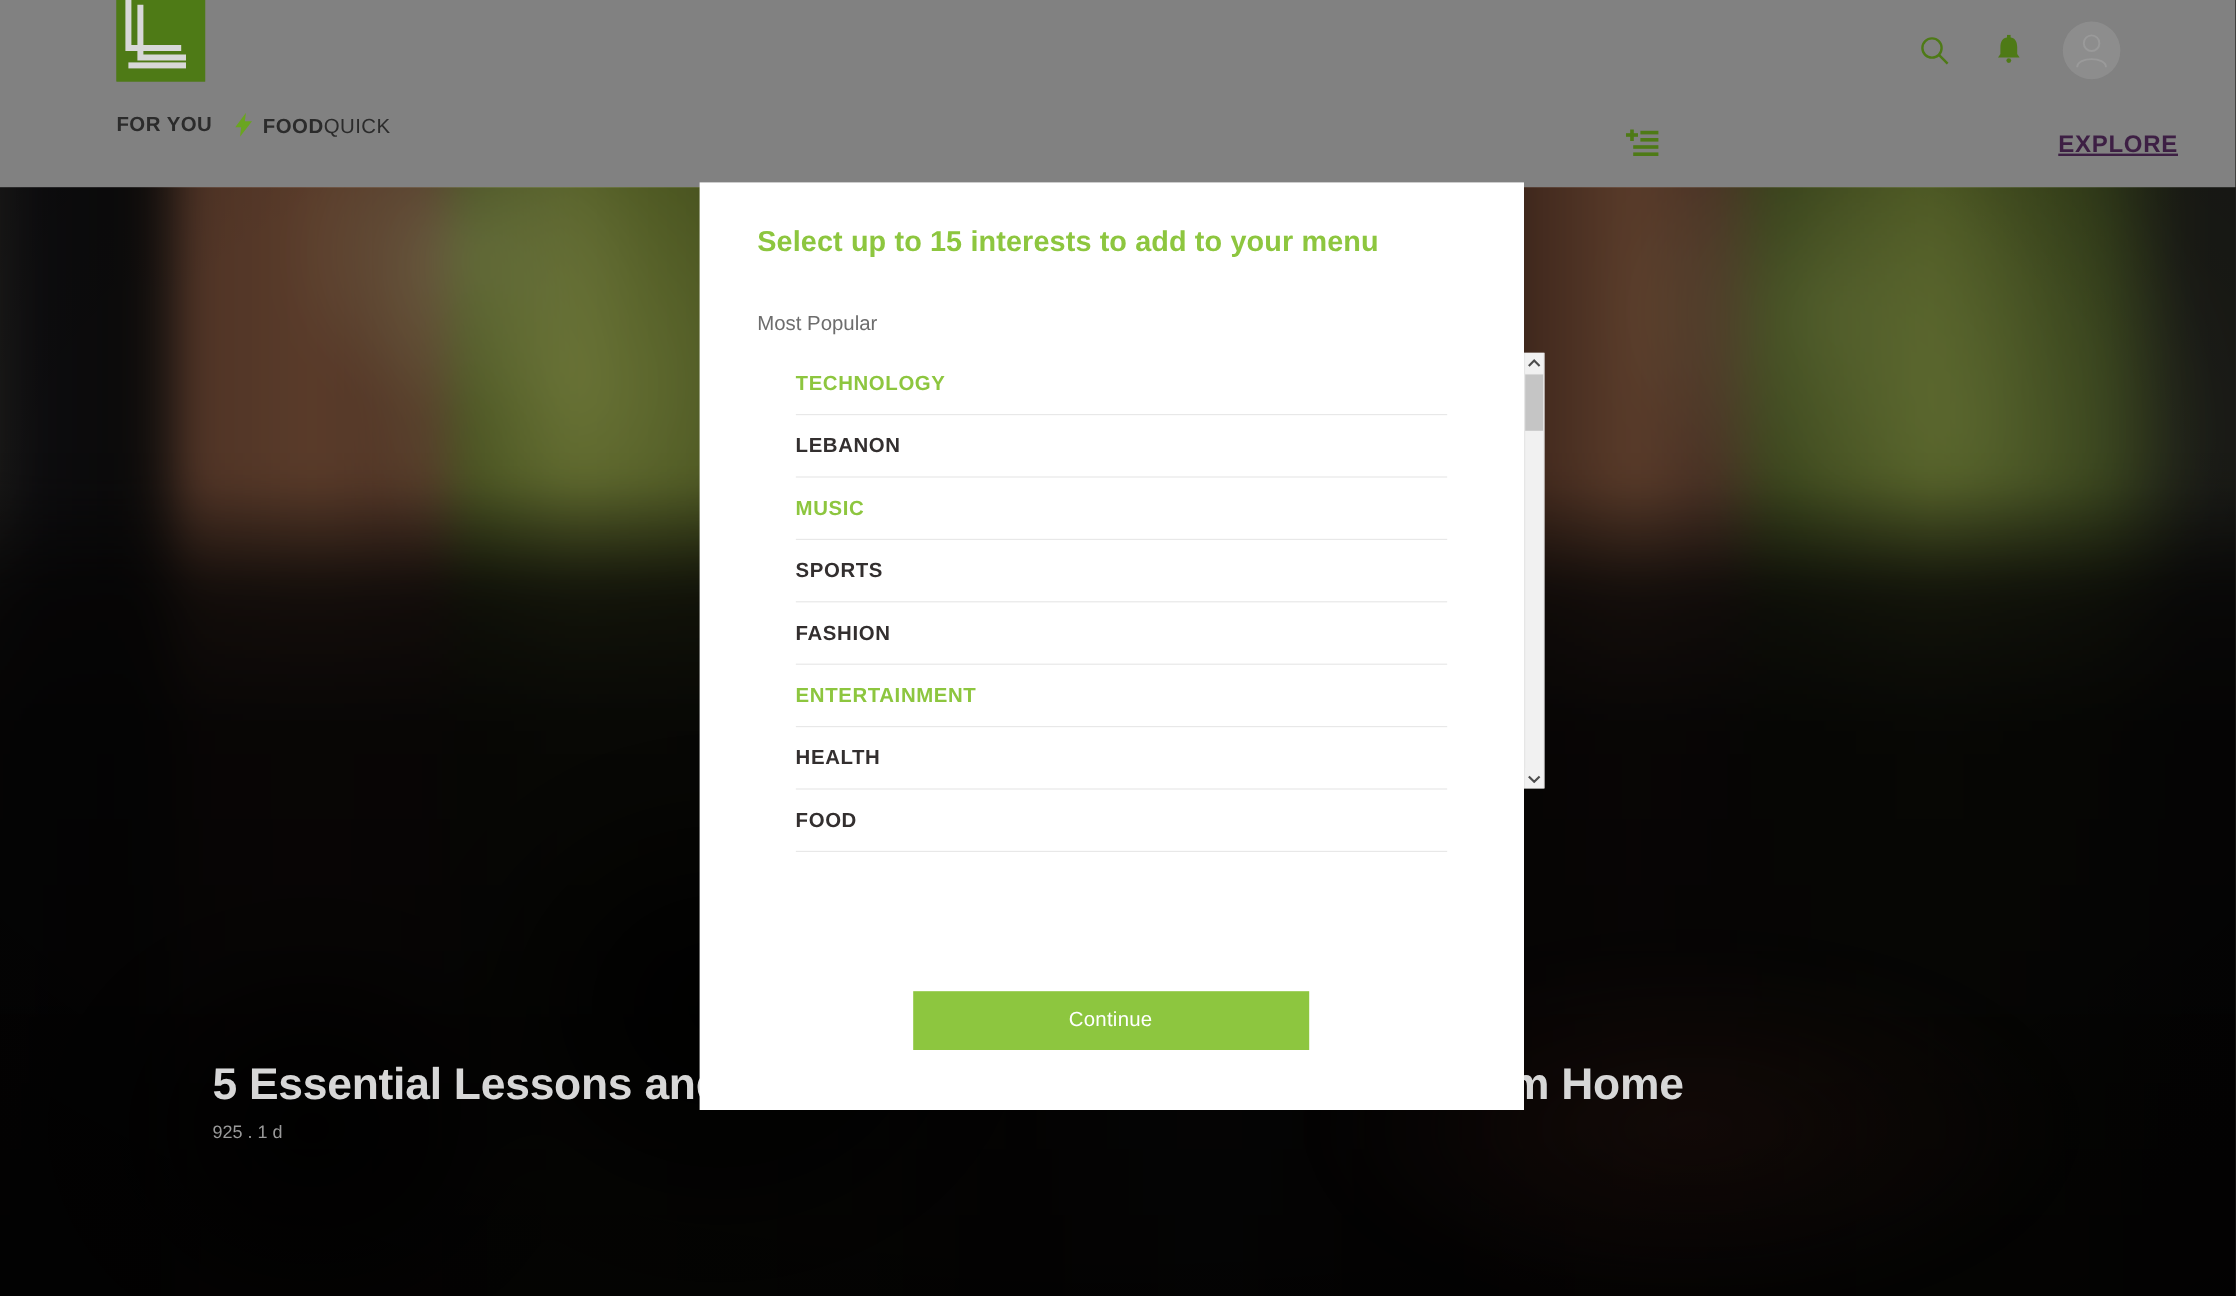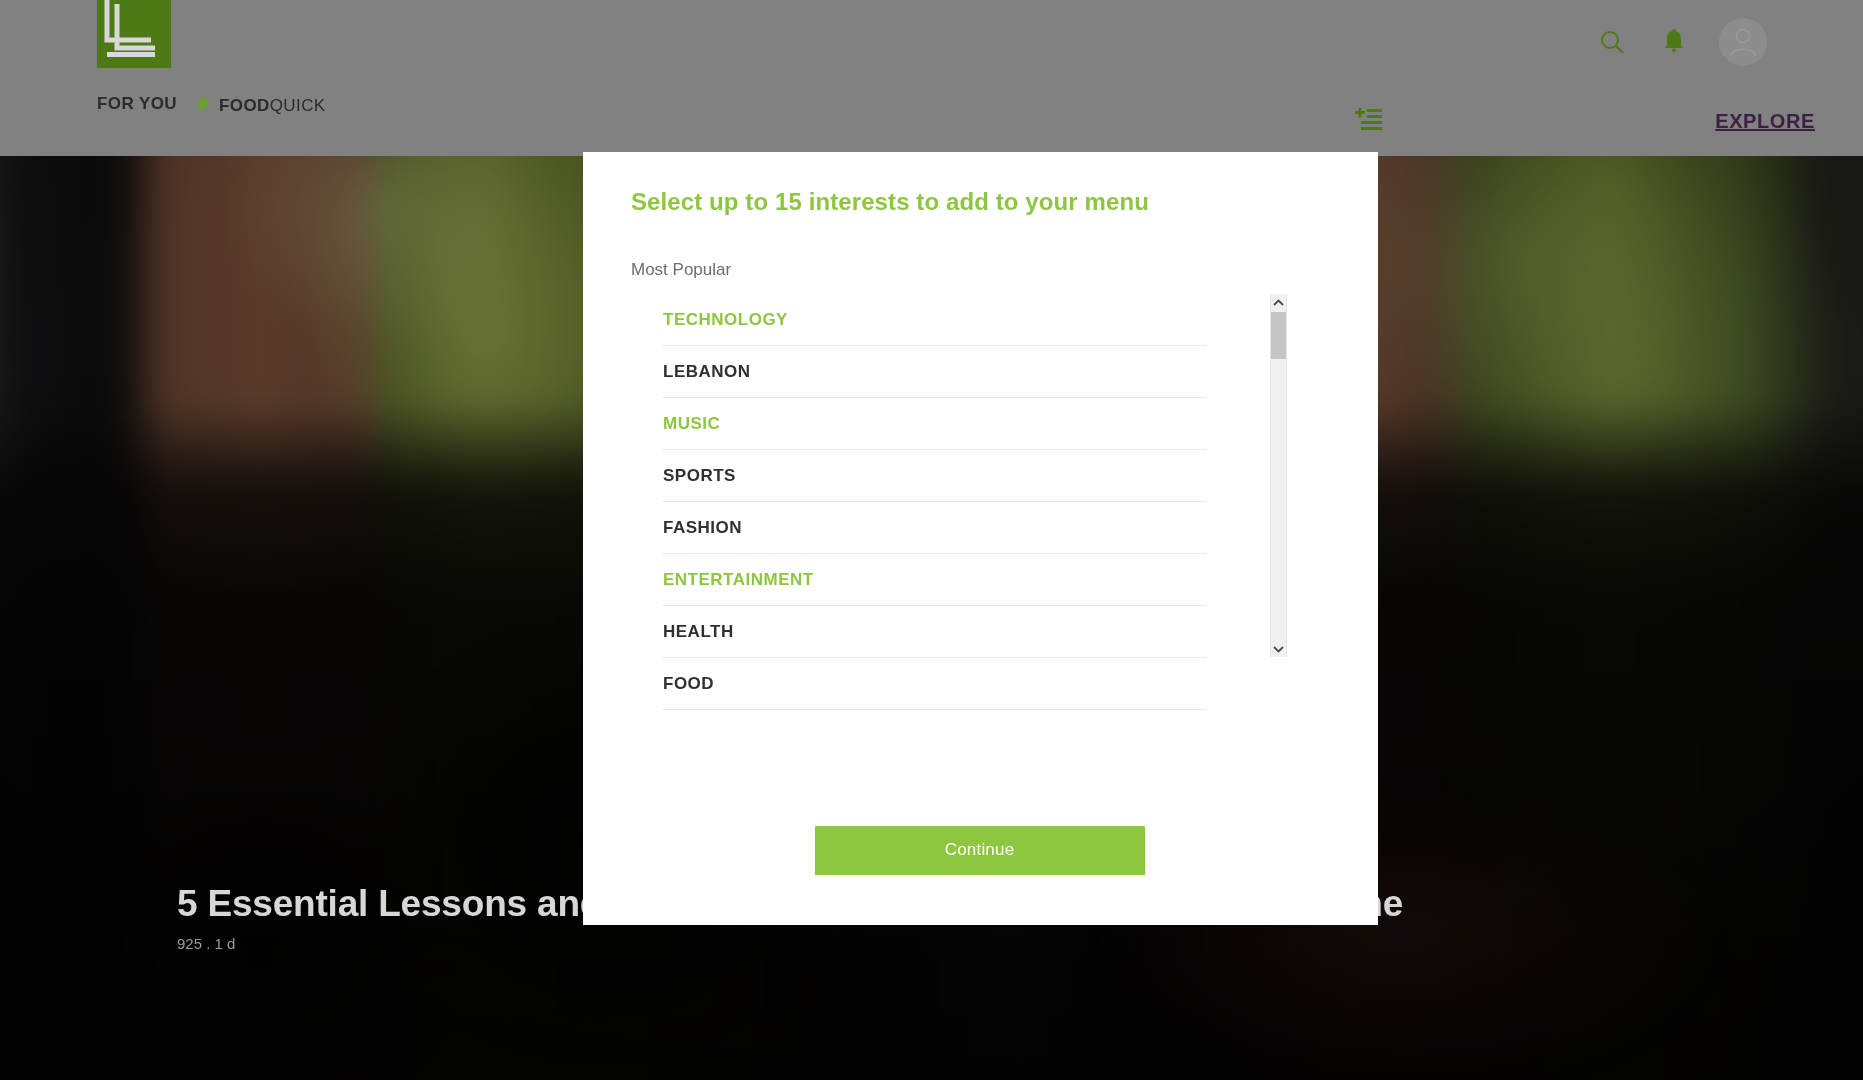--- a/index.html
+++ b/index.html
@@ -142,21 +142,21 @@
   }
   .art-desc {
     margin-top: 26px; font-size: 17px; color: #b4b4b4; line-height: 1.4;
     white-space: nowrap;
   }
 
   
   .modal {
     position: absolute;
     left: 583px; top: 152px;
-    width: 795px; height: 773px;
+    width: 687px; height: 773px;
     background: #ffffff;
     z-index: 40;
     display: flex; flex-direction: column;
   }
   .modal-title {
     margin: 36px 48px 0 48px;
     font-size: 24px; font-weight: 700;
     color: #8dc63f;
     letter-spacing: .1px;
   }

